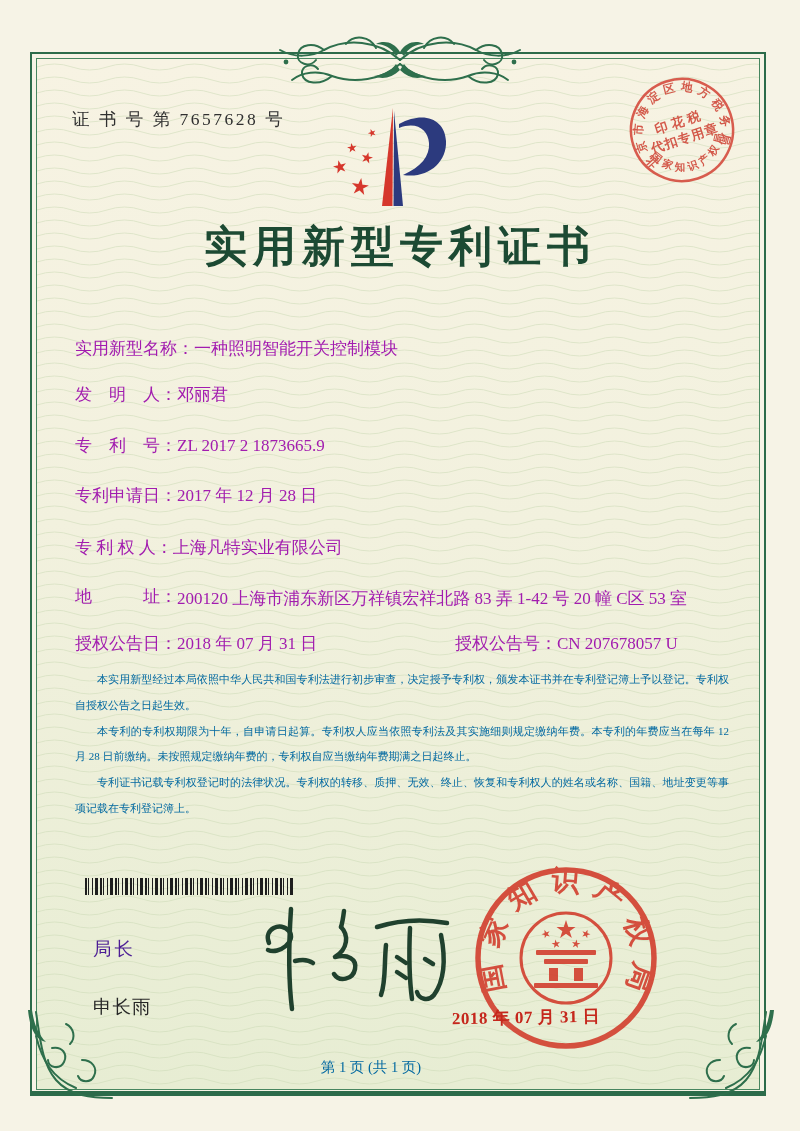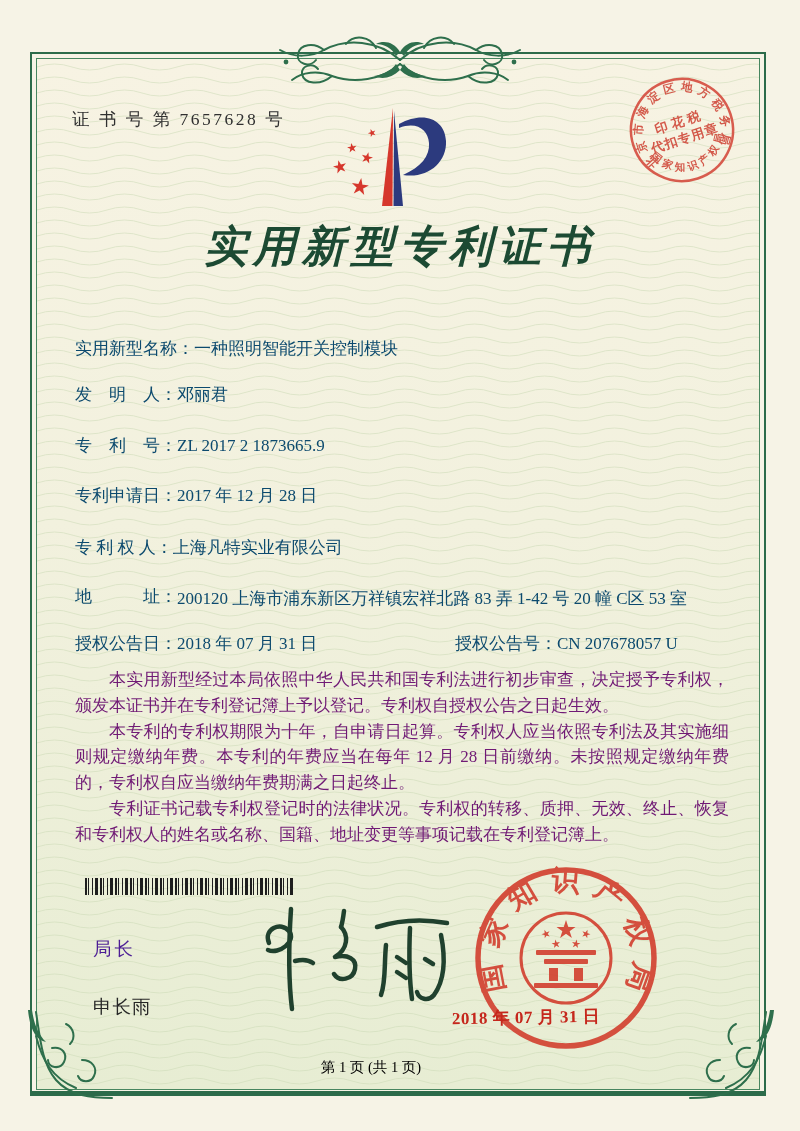--- a/index.html
+++ b/index.html
@@ -11,45 +11,45 @@
     color:#2b2b2b;
   }
   .abs{position:absolute;}
   
   .frame-outer{left:30px; top:52px; width:736px; height:1044px; border:2px solid #2c6b4a; box-sizing:border-box;}
   .frame-inner{left:36px; top:58px; width:724px; height:1032px; border:1px solid #47865f; box-sizing:border-box;}
   .frame-bottom{left:30px; top:1091px; width:736px; height:5px; background:#2c6b4a;}
   
   .cert-no{left:72px; top:107px; font-size:17.5px; letter-spacing:2.5px; color:#303030;}
   .title{left:100px; top:218px; width:600px; text-align:center; font-size:43px; font-weight:bold;
-         color:#1c4a33; letter-spacing:6px; white-space:nowrap;font-style:italic;}
-  
-  .row{left:75px; width:660px; font-size:17px; line-height:24px; color:#0c4a6e;}
+         color:#1c4a33; letter-spacing:6px; white-space:nowrap;}
+  
+  .row{left:75px; width:660px; font-size:17px; line-height:24px; color:#a21caf;}
   .row .lbl{display:inline-block; vertical-align:top; white-space:nowrap;}
   .row .val{display:inline-block; vertical-align:top; width:530px;}
   .row .val.nowrap{white-space:nowrap; width:auto;}
   .pair2{position:absolute; left:380px; top:0;}
   
   .paras{left:75px; top:667px; width:654px;}
-  .paras p{margin:0; font-size:17px; line-height:25.8px; text-indent:2em; text-align:justify; color:#701a75;}
+  .paras p{margin:0; font-size:11px; line-height:25.8px; text-indent:2em; text-align:justify; color:#0369a1;}
   
   .barcode{left:85px; top:878px; width:208px; height:17px;
     background:repeating-linear-gradient(90deg,
       #1e1e1e 0px,#1e1e1e 2px,rgba(0,0,0,0) 2px,rgba(0,0,0,0) 3px,
       #1e1e1e 3px,#1e1e1e 4px,rgba(0,0,0,0) 4px,rgba(0,0,0,0) 7px,
       #1e1e1e 7px,#1e1e1e 8px,rgba(0,0,0,0) 8px,rgba(0,0,0,0) 10px,
       #1e1e1e 10px,#1e1e1e 13px,rgba(0,0,0,0) 13px,rgba(0,0,0,0) 15px);}
   
   .officer-title{left:93px; top:936px; font-size:18.5px; letter-spacing:3px; color:#4c1d95;}
   .officer-name{left:93px; top:974px; font-size:18.5px; letter-spacing:1px; color:#262626;margin-top:20px;}
   
   .seal-date{left:452px; top:1006px; font-size:17px; font-weight:bold; color:#c5271c;
              letter-spacing:0.5px; transform:rotate(-1deg); white-space:nowrap;}
   
-  .footer{left:75px; top:1058px; width:592px; text-align:center; font-size:14.5px; color:#000000;}
+  .footer{left:75px; top:1058px; width:592px; text-align:center; font-size:14.5px; color:#0369a1;}
 </style>
 </head>
 <body>
 
 <div class="page">
 
   <svg class="abs" style="left:37px;top:59px;" width="722" height="1030">
     <defs>
       <linearGradient id="pgrad" x1="0" y1="0" x2="0" y2="1">
         <stop offset="0" stop-color="#f7f3e3"></stop>

